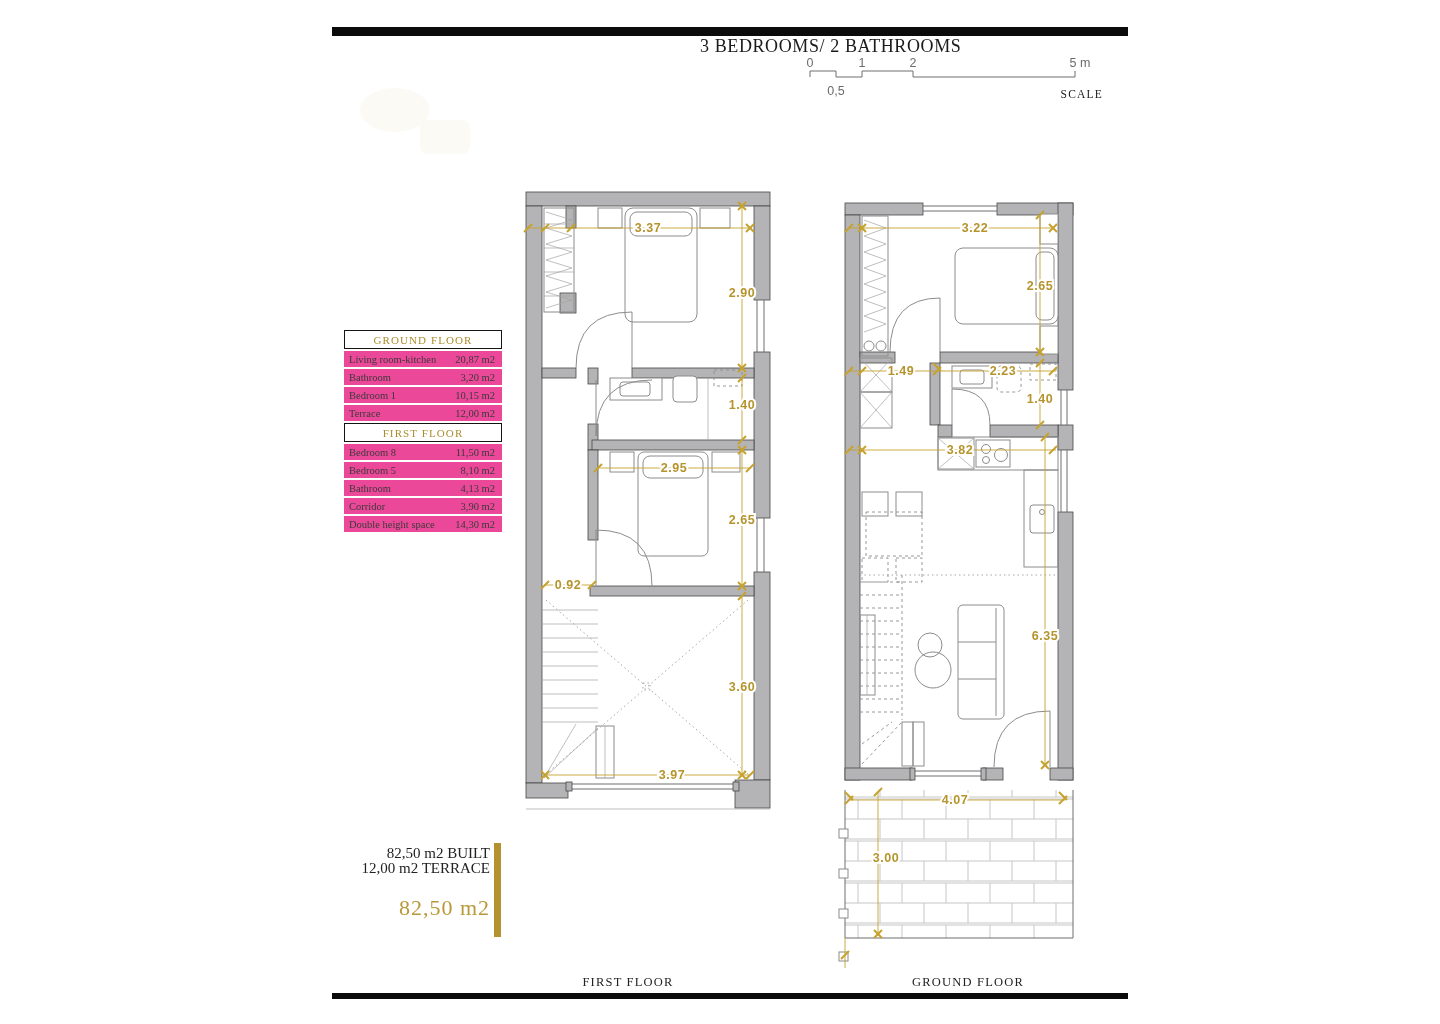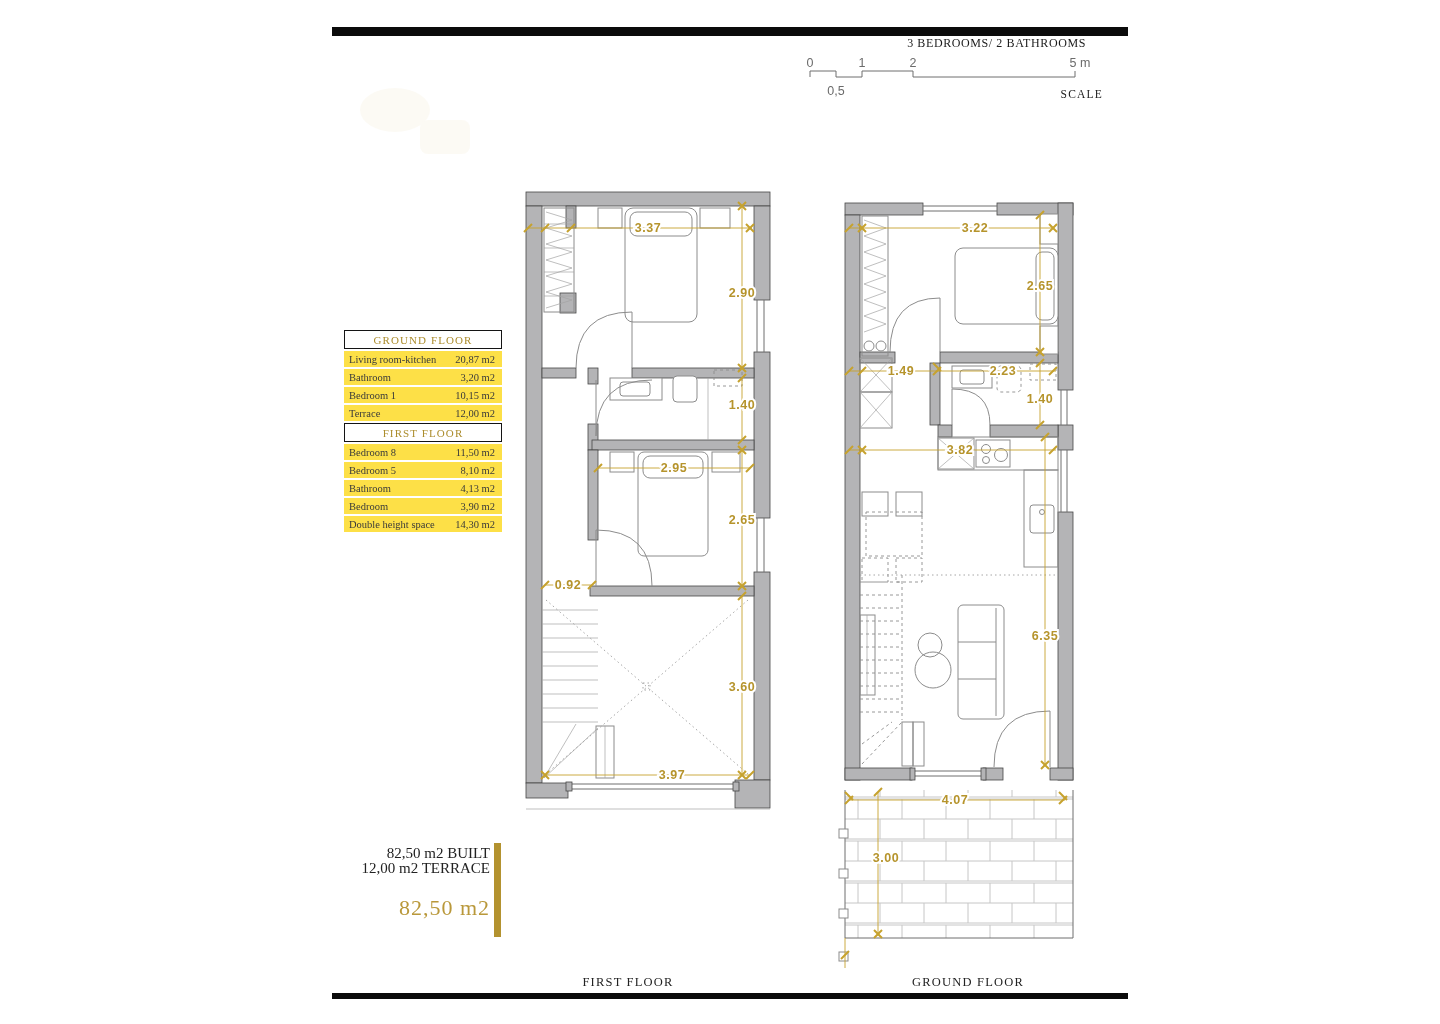--- a/index.html
+++ b/index.html
@@ -1,31 +1,31 @@
 <!DOCTYPE html>
 <html><head>
 <meta charset="utf-8">
 <style>
   html,body{margin:0;padding:0;background:#ffffff;}
   .page{position:relative;width:1440px;height:1024px;background:#fff;overflow:hidden;
         font-family:"Liberation Serif",serif;}
   .topbar,.bottombar{position:absolute;background:#0b0b0b;}
   .topbar{left:332px;top:27px;width:796px;height:9px;}
   .bottombar{left:332px;top:993px;width:796px;height:6px;}
-  .title{position:absolute;left:700px;top:36px;width:386px;text-align:right;
-         font-size:12px;letter-spacing:.6px;color:#1b1b1b;}
+  .title{position:absolute;left:700px;top:36px;width:386px;text-align:left;
+         font-size:18px;letter-spacing:.6px;color:#1b1b1b;}
   .floor-label{position:absolute;font-size:12.5px;letter-spacing:1.2px;color:#222;text-align:center;}
   .fl-first{left:560px;top:975px;width:136px;}
   .fl-ground{left:898px;top:975px;width:140px;}
 
   
   .area-table{position:absolute;left:344px;top:330px;width:158px;font-size:10.5px;color:#3a3a3a;}
   .tbl-head{border:1px solid #141414;background:#fff;color:#ab8c2c;text-align:center;
             letter-spacing:1.1px;font-size:11px;padding:2.5px 0;margin-bottom:2px;}
-  .tbl-row{display:flex;justify-content:space-between;background:#fde047;
+  .tbl-row{display:flex;justify-content:space-between;background:#ec4899;
            padding:2.5px 7px 2.5px 5px;margin-bottom:2px;}
   .tbl-row .val{white-space:nowrap;}
 
   
   .summary{position:absolute;left:360px;top:846px;width:130px;text-align:right;
            font-size:15px;line-height:15px;color:#222;}
   .gold-bar{position:absolute;left:494px;top:843px;width:7px;height:94px;background:#b3922f;}
   .total{position:absolute;left:350px;top:895px;width:140px;text-align:right;
          font-size:22px;color:#b9983a;letter-spacing:1px;}
 
@@ -78,21 +78,21 @@
     </div>
     <div class="tbl-row">
       <span>Bedroom 5</span>
       <span class="val">8,10 m2</span>
     </div>
     <div class="tbl-row">
       <span>Bathroom</span>
       <span class="val">4,13 m2</span>
     </div>
     <div class="tbl-row">
-      <span>Bedroom</span>
+      <span>Corridor</span>
       <span class="val">3,90 m2</span>
     </div>
     <div class="tbl-row">
       <span>Double height space</span>
       <span class="val">14,30 m2</span>
     </div>
   </div>
 
   <div class="summary">
     <div>82,50 m2 BUILT</div>

